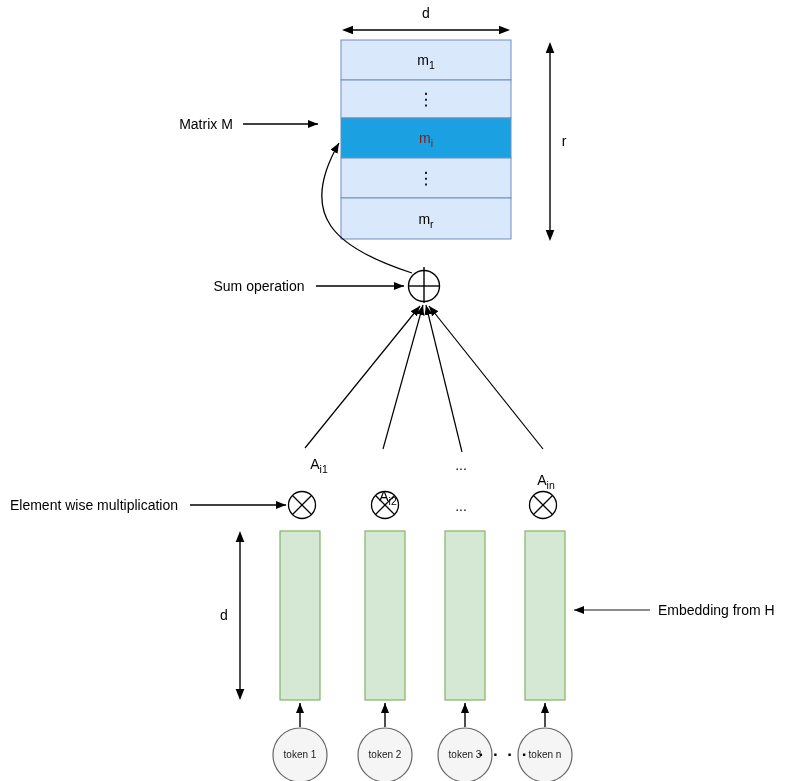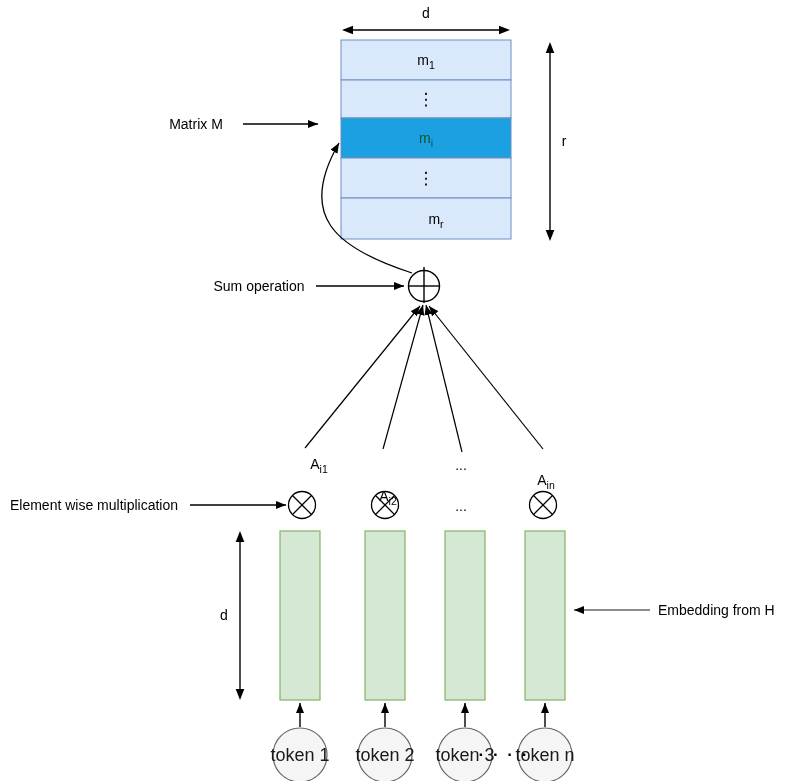--- a/index.html
+++ b/index.html
@@ -13,24 +13,24 @@
   .canvas svg{position:absolute;left:0;top:0;}
   .lbl{
     position:absolute;
     font-size:14px;
     color:#000;
     transform:translate(-50%,-50%);
     white-space:nowrap;
     line-height:1;
   }
   .lbl sub{font-size:10.5px;line-height:0;}
-  .lbl.white{color:#14532d;}
+  .lbl.white{color:#7f1d1d;}
   .lbl.anchor-left{transform:translate(0,-50%);}
   .lbl.vdots{font-size:17px;color:#000;letter-spacing:0;}
-  .lbl.token{font-size:18px;color:#1a1a1a;}
+  .lbl.token{font-size:10px;color:#1a1a1a;}
   .lbl.tdots{font-size:17px;font-weight:bold;letter-spacing:2px;}
 </style>
 </head>
 <body>
 
 <div class="canvas">
 
   <svg width="795" height="781" viewBox="0 0 795 781">
     <defs>
       <marker id="ah" markerWidth="11" markerHeight="9" refX="10" refY="4" orient="auto" markerUnits="userSpaceOnUse">
@@ -120,31 +120,31 @@
     <g stroke-width="1.2">
       <circle cx="300" cy="755" r="27" fill="#f5f5f5" stroke="#666666"></circle>
       <circle cx="385" cy="755" r="27" fill="#f5f5f5" stroke="#666666"></circle>
       <circle cx="465" cy="755" r="27" fill="#f5f5f5" stroke="#666666"></circle>
       <circle cx="545" cy="755" r="27" fill="#f5f5f5" stroke="#666666"></circle>
     </g>
   </svg>
 
   <div class="lbl" style="left:426px;top:13px;">d</div>
   <div class="lbl" style="left:564px;top:141px;">r</div>
-  <div class="lbl" style="left:196px;top:124px;text-align:center;">Matrix M</div>
+  <div class="lbl" style="left:206px;top:124px;text-align:center;">Matrix M</div>
   <div class="lbl" style="left:259px;top:286px;">Sum operation</div>
   <div class="lbl" style="left:94px;top:505px;">Element wise multiplication</div>
   <div class="lbl" style="left:224px;top:615px;">d</div>
   <div class="lbl anchor-left" style="left:658px;top:610px;">Embedding from H</div>
 
   <div class="lbl" style="left:426px;top:60px;"><span>m</span><sub>1</sub></div>
   <div class="lbl vdots" style="left:426px;top:99px;">⋮</div>
   <div class="lbl white" style="left:426px;top:138px;"><span>m</span><sub>i</sub></div>
   <div class="lbl vdots" style="left:426px;top:178px;">⋮</div>
-  <div class="lbl" style="left:436px;top:219px;"><span>m</span><sub>r</sub></div>
+  <div class="lbl" style="left:426px;top:219px;"><span>m</span><sub>r</sub></div>
 
   <div class="lbl" style="left:319px;top:464px;"><span>A</span><sub>i1</sub></div>
   <div class="lbl" style="left:388px;top:464px;margin-top:32px;"><span>A</span><sub>i2</sub></div>
   <div class="lbl" style="left:461px;top:465px;">...</div>
   <div class="lbl" style="left:546px;top:480px;"><span>A</span><sub>in</sub></div>
   <div class="lbl" style="left:461px;top:506px;">...</div>
 
   <div class="lbl token" style="left:300px;top:755px;">token 1</div>
   <div class="lbl token" style="left:385px;top:755px;">token 2</div>
   <div class="lbl token" style="left:465px;top:755px;">token 3</div>

